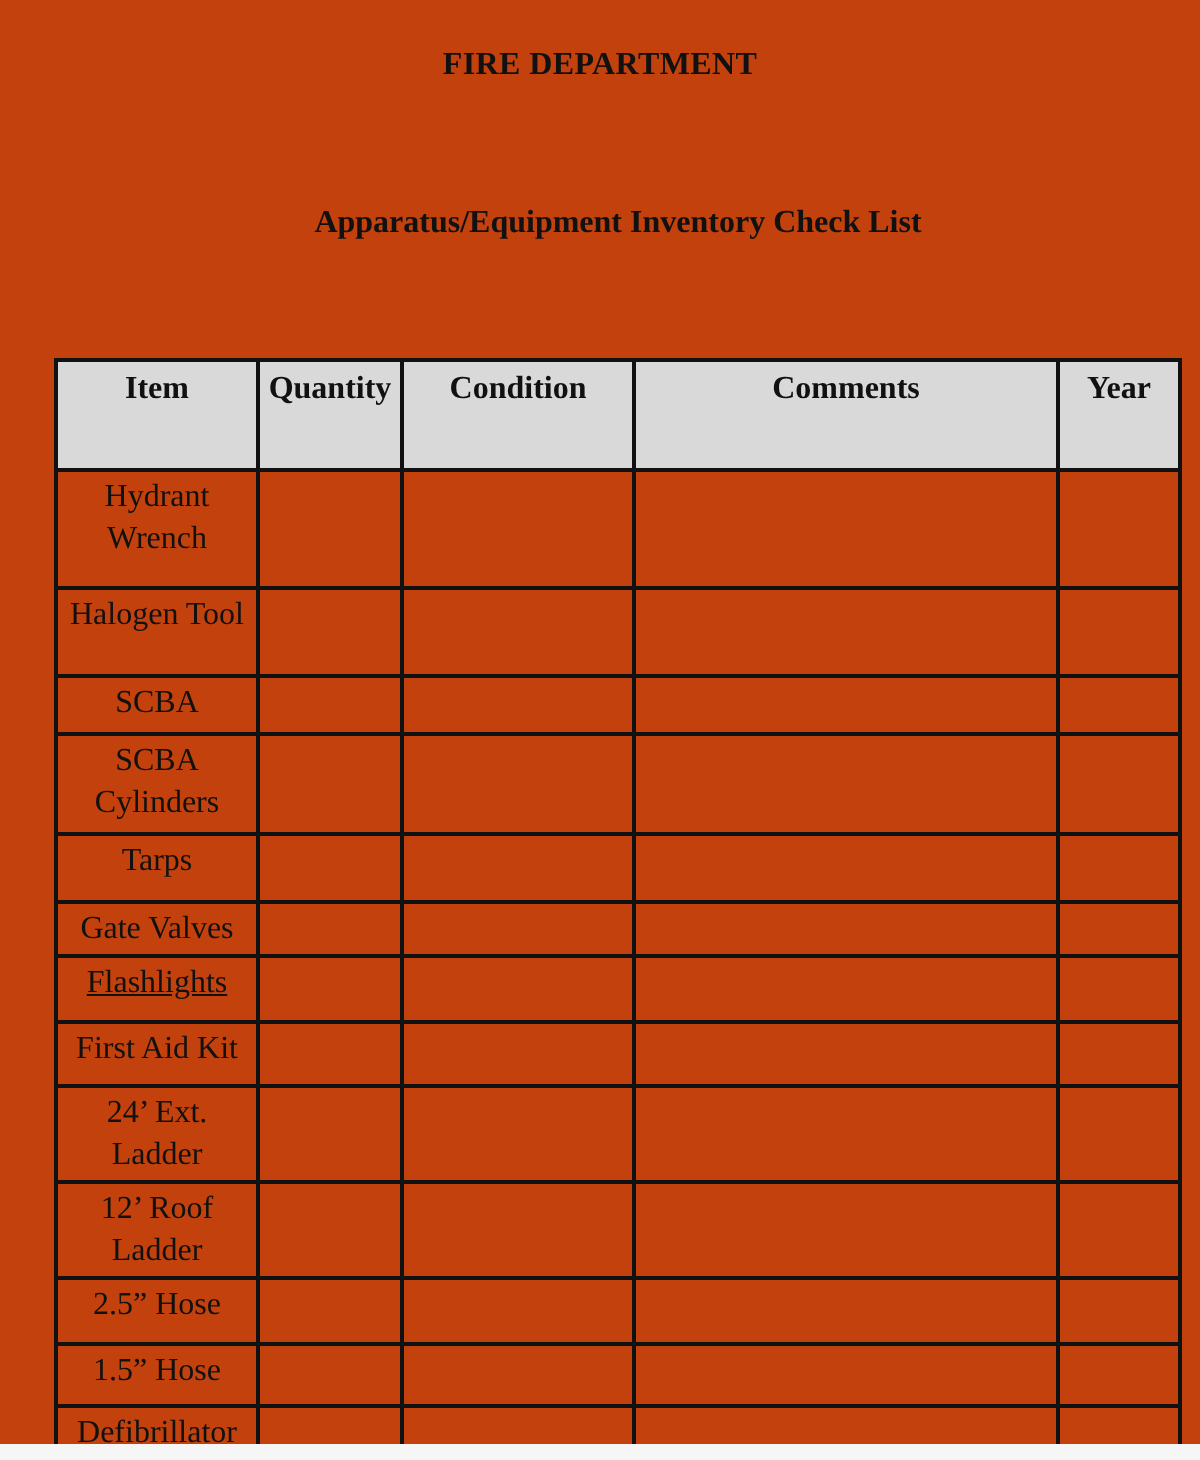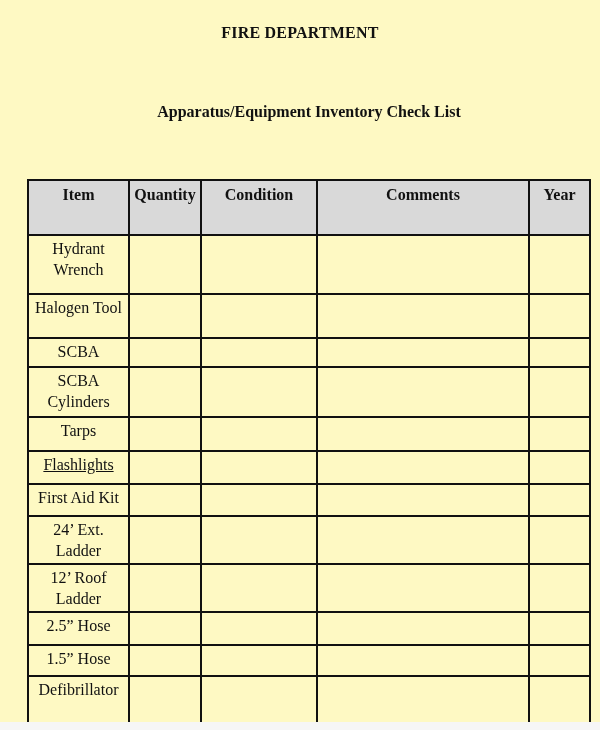--- a/index.html
+++ b/index.html
@@ -1,17 +1,17 @@
 <!DOCTYPE html>
 <html><head>
 <meta charset="utf-8">
 <style>
   html,body{margin:0;padding:0;background:#fff;}
   body{width:600px;height:730px;position:relative;overflow:hidden;font-family:"Liberation Serif","DejaVu Serif",serif;color:#111;}
-  .page{position:absolute;left:0;top:0;width:600px;height:730px;background:#fef9c3;}
+  .page{position:absolute;left:0;top:0;width:600px;height:730px;background:#c2410c;}
   .title{position:absolute;left:0;width:600px;top:24px;text-align:center;font-weight:bold;font-size:16px;letter-spacing:0.2px;}
   .subtitle{position:absolute;left:0;width:618px;top:103px;text-align:center;font-weight:bold;font-size:16px;}
   .subtitle span{text-underline-offset:2px;}
   table{position:absolute;left:27px;top:179px;border-collapse:collapse;table-layout:fixed;}
   td,th{border:2.5px solid #111;padding:0;text-align:center;vertical-align:top;font-size:16px;line-height:21px;}
   th{background:#d9d9d9;font-weight:bold;padding-top:3px;}
   td.item{padding-top:2px;}
   .bottom-edge{position:absolute;left:0;top:722px;width:600px;height:8px;background:#f6f6f6;}
 </style>
 </head>
@@ -67,20 +67,27 @@
           <td></td>
           <td></td>
         </tr>
         <tr style="height: 34px;">
           <td class="item">Tarps</td>
           <td></td>
           <td></td>
           <td></td>
           <td></td>
         </tr>
+        <tr style="height: 27px;">
+          <td class="item">Gate Valves</td>
+          <td></td>
+          <td></td>
+          <td></td>
+          <td></td>
+        </tr>
         <tr style="height: 33px; text-decoration: underline;">
           <td class="item">Flashlights</td>
           <td></td>
           <td></td>
           <td></td>
           <td></td>
         </tr>
         <tr style="height: 32px;">
           <td class="item">First Aid Kit</td>
           <td></td>

